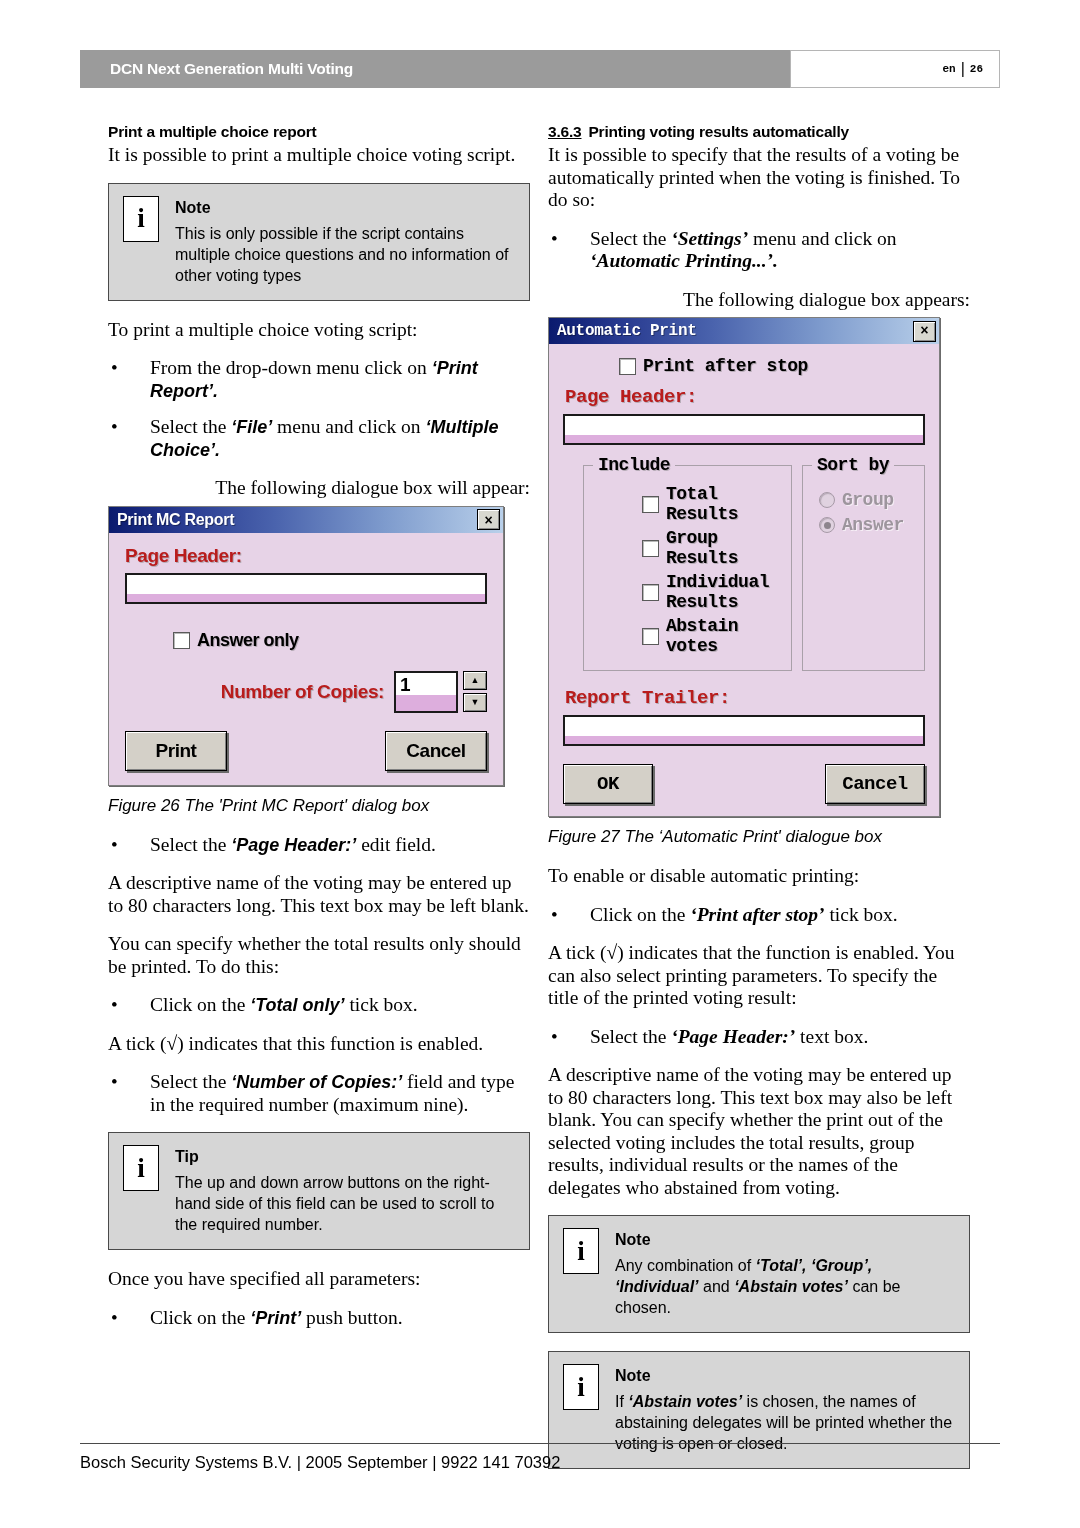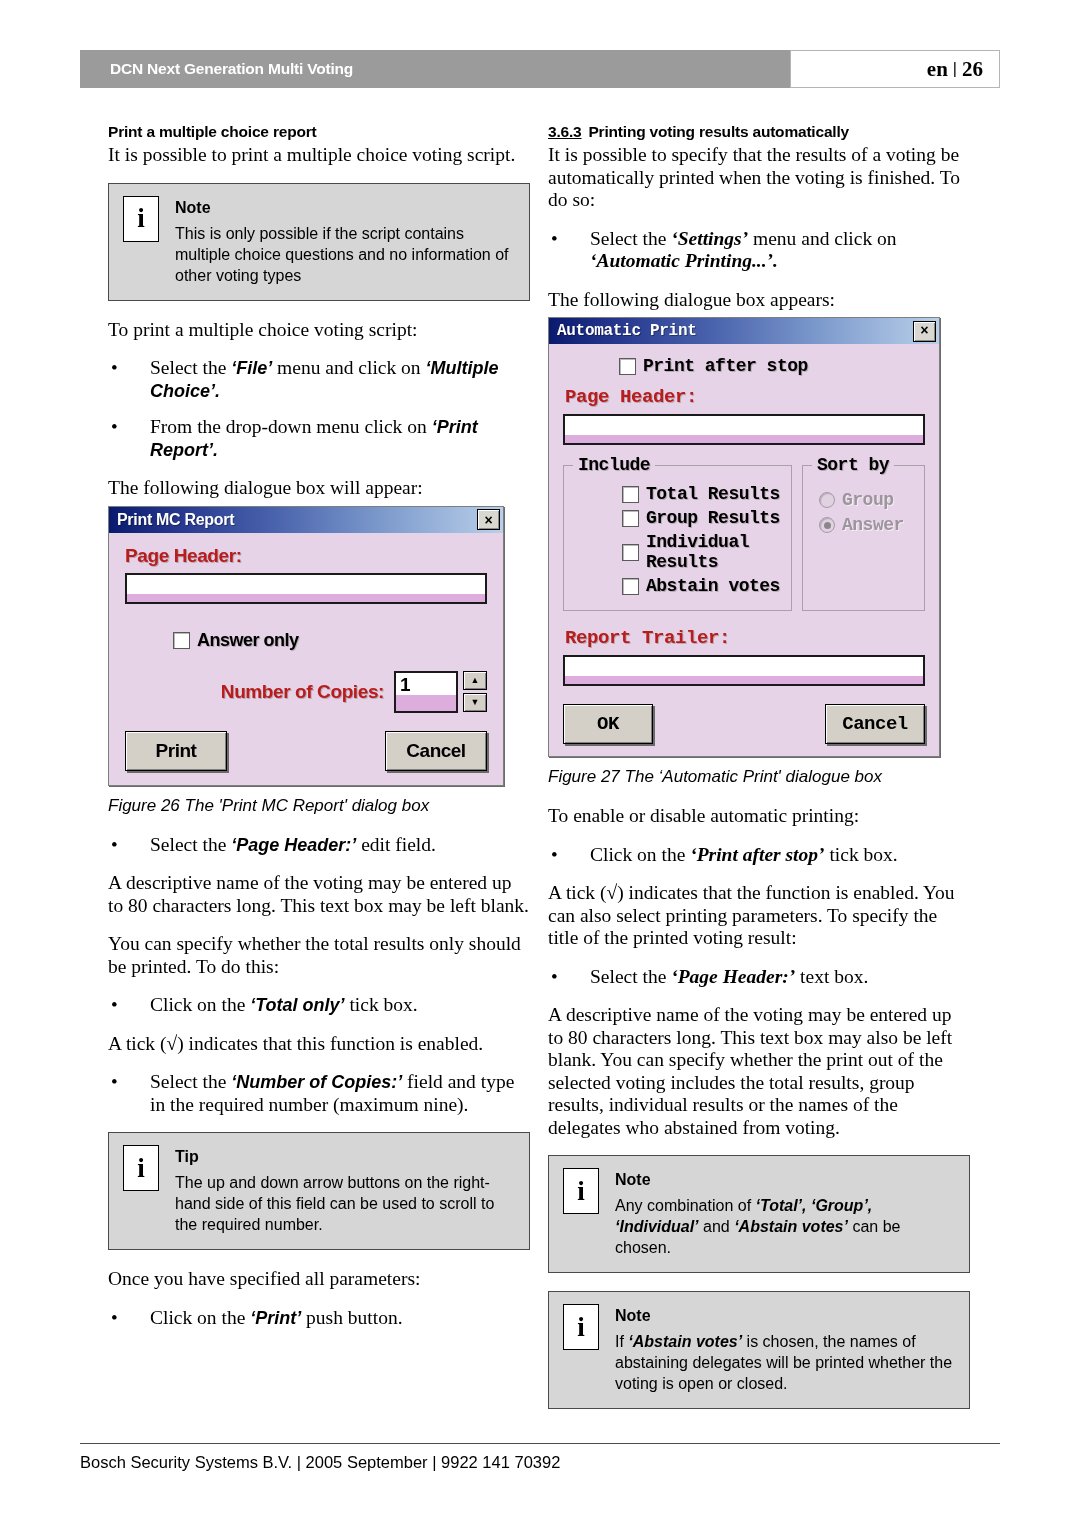--- a/index.html
+++ b/index.html
@@ -51,23 +51,23 @@
     background: #ffffff;
     border: 1px solid #b5b5b5;
     box-sizing: border-box;
     display: flex;
     align-items: center;
     justify-content: flex-end;
     padding-right: 16px;
   }
   .header-page-box .lang,
   .header-page-box .pagenum {
-    font-family: Liberation Serif, serif;
-    font-weight: bold;
-    font-size: 21px;
+    font-family: Liberation Mono, monospace;
+    font-weight: bold;
+    font-size: 11px;
     color: #000;
   }
   .header-page-box .sep {
     font-family: "Liberation Sans", sans-serif;
     font-weight: normal;
     font-size: 16px;
     color: #000;
     margin: 0 5px;
   }
 
@@ -91,21 +91,21 @@
   }
   .h-sub .secnum { margin-right: 7px; text-decoration: underline; }
 
   p.body {
     font-family: "Liberation Serif", serif;
     font-size: 19.5px;
     line-height: 22.5px;
     margin: 0 0 16px 0;
     text-align: left;
   }
-  p.tight { margin-bottom: 0; }
+  p.tight { margin-bottom: 0; text-align: right; }
 
   .bullets { margin: 0 0 16px 0; padding: 0; list-style: none; }
   .bullets li {
     position: relative;
     font-family: "Liberation Serif", serif;
     font-size: 19.5px;
     line-height: 22.5px;
     padding-left: 42px;
     margin-bottom: 14px;
   }
@@ -384,22 +384,22 @@
       </div>
       <div class="ncontent">
         <div class="ntitle">Note</div>
         <div class="ntext">This is only possible if the script contains multiple choice questions and no information of other voting types</div>
       </div>
     </div>
 
     <p class="body">To print a multiple choice voting script:</p>
 
     <ul class="bullets">
+      <li><span>From the drop-down menu click on </span><b class="ui">‘Print Report’.</b></li>
       <li><span>Select the </span><b class="ui">‘File’</b><span> menu and click on </span><b class="ui">‘Multiple Choice’.</b></li>
-      <li><span>From the drop-down menu click on </span><b class="ui">‘Print Report’.</b></li>
     </ul>
 
     <p class="body tight">The following dialogue box will appear:</p>
 
     <div class="dlg" style="width:396px; margin-top:6px;">
       <div class="dlg-title">
         <span class="t">Print MC Report</span>
         <span class="dlg-close">×</span>
       </div>
       <div class="dlg-body">
@@ -491,21 +491,21 @@
         <div class="dlg-check" style="margin:2px 0 10px 8px;">
           <span class="box"></span>
           <span class="lbl">Print after stop</span>
         </div>
 
         <div class="dlg-label" style="margin-left:2px;">Page Header:</div>
         <div class="dlg-input"></div>
 
         <div style="display:flex; gap:10px; margin-top:20px;">
 
-          <div class="dlg-group" style="flex:1 1 auto;">
+          <div class="dlg-group" style="flex:1 1 auto;margin-left:20px;">
             <span class="gtitle">Include</span>
             <div class="dlg-check">
               <span class="box"></span>
               <span class="lbl">Total Results</span>
             </div>
             <div class="dlg-check">
               <span class="box"></span>
               <span class="lbl">Group Results</span>
             </div>
             <div class="dlg-check">

